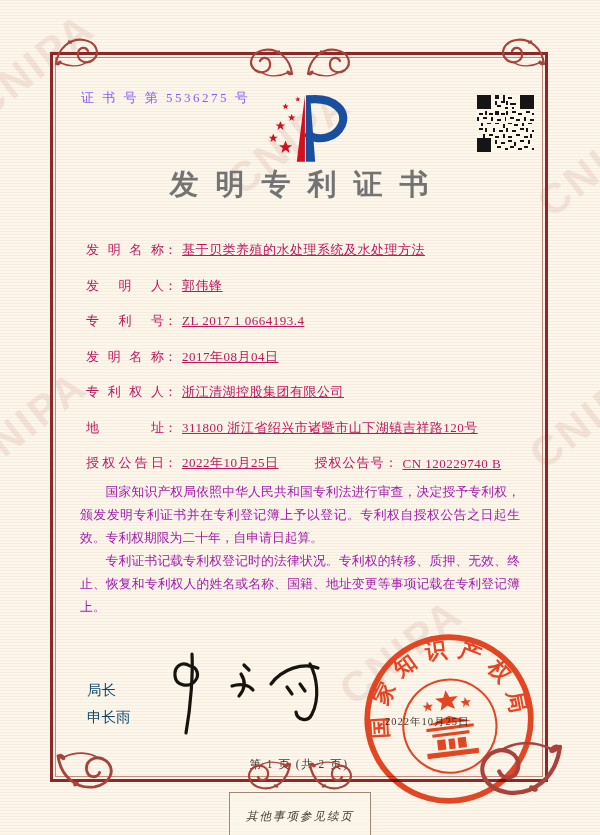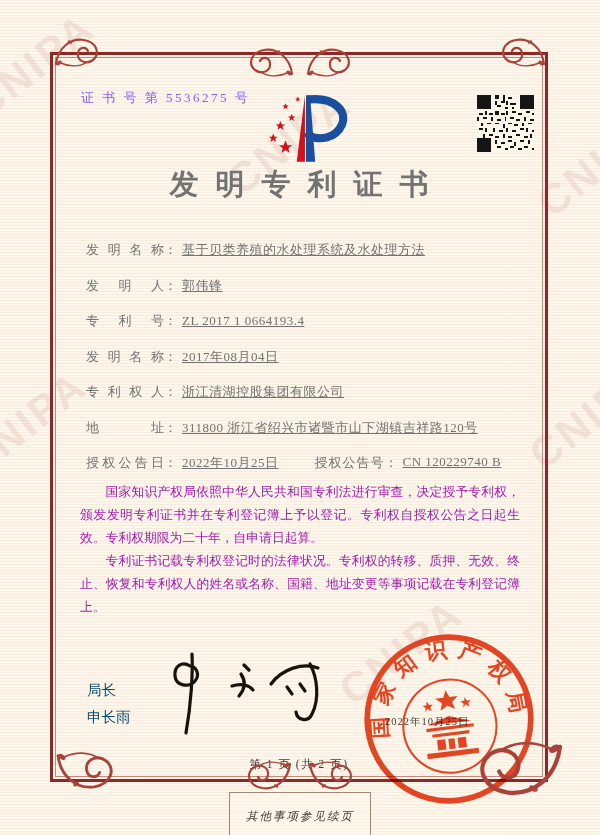--- a/index.html
+++ b/index.html
@@ -28,26 +28,26 @@
   }
   .cert-no{
     position:absolute;left:28px;top:34px;font-size:13px;letter-spacing:2.5px;color:#8b5cf6;
   }
   .logo{position:absolute;left:208px;top:32px;width:92px;height:82px;}
   .qr{position:absolute;left:424px;top:40px;width:57px;height:57px;}
   .title{
     position:absolute;left:0;top:110px;width:100%;margin:0;text-align:center;
     font-size:29px;font-weight:600;letter-spacing:17px;text-indent:17px;color:#737373;
   }
-  .fields{position:absolute;left:33px;top:186px;width:430px;font-size:13px;color:#737373;}
+  .fields{position:absolute;left:33px;top:186px;width:430px;font-size:13px;color:#be185d;}
   .field-row{display:flex;align-items:baseline;height:35.5px;}
   .flabel{display:inline-block;width:78px;text-align:justify;text-align-last:justify;}
   .colon{margin-right:5px;}
   .fvalue{letter-spacing:.5px;white-space:nowrap;text-decoration:underline;}
-  .pair2{margin-left:36px;display:flex;align-items:flex-start;}
+  .pair2{margin-left:36px;display:flex;align-items:flex-end;}
   .pair2 .flabel{width:auto;text-align-last:auto;letter-spacing:1px;}
   .body-text{
     position:absolute;left:27px;top:426px;width:440px;
     font-size:12.8px;line-height:1.8;color:#a21caf;text-align:justify;
   }
   .body-text p{margin:0;text-indent:2em;}
   .sign-block{position:absolute;left:34px;top:622px;font-size:14.5px;color:#0c4a6e;line-height:1.85;}
   .signature{position:absolute;left:92px;top:588px;width:215px;height:105px;}
   .seal-date{
     position:absolute;left:332px;top:660px;width:150px;font-size:10.5px;color:#433d35;

